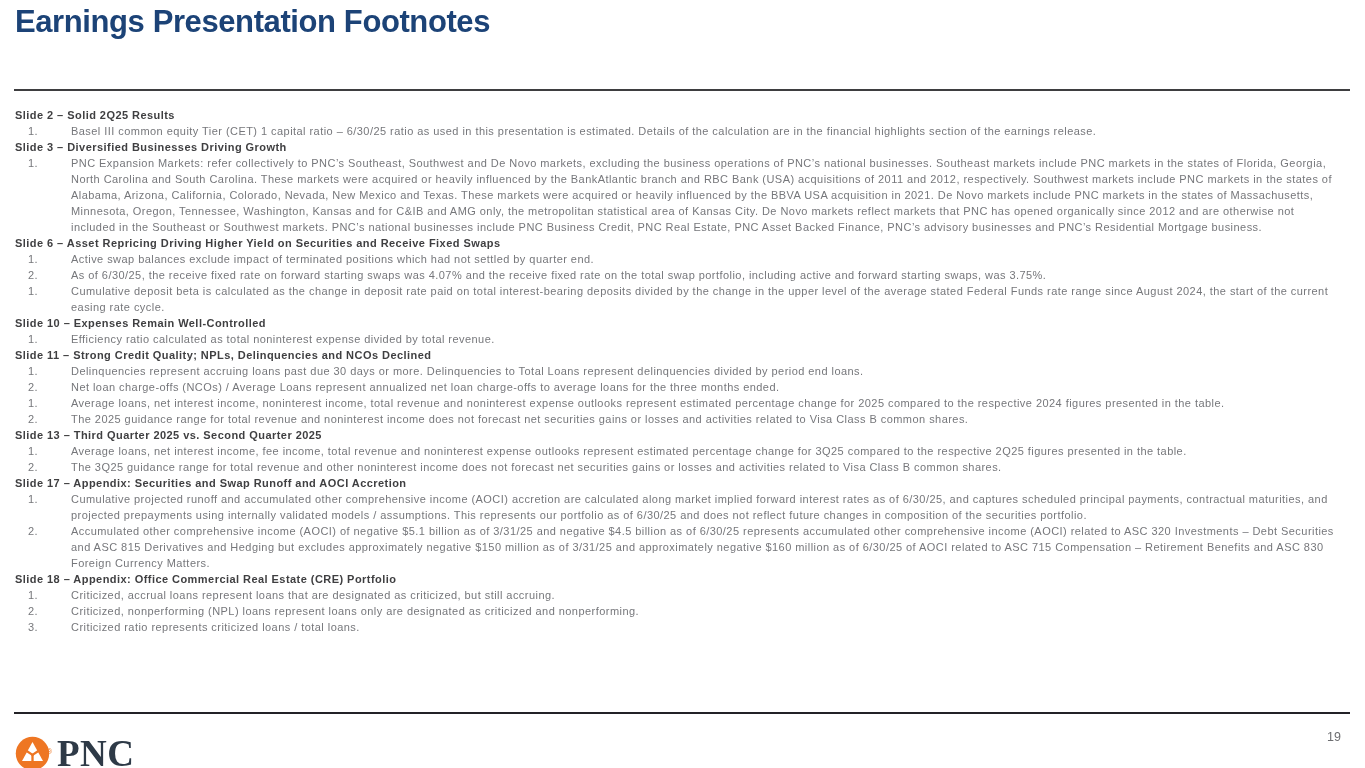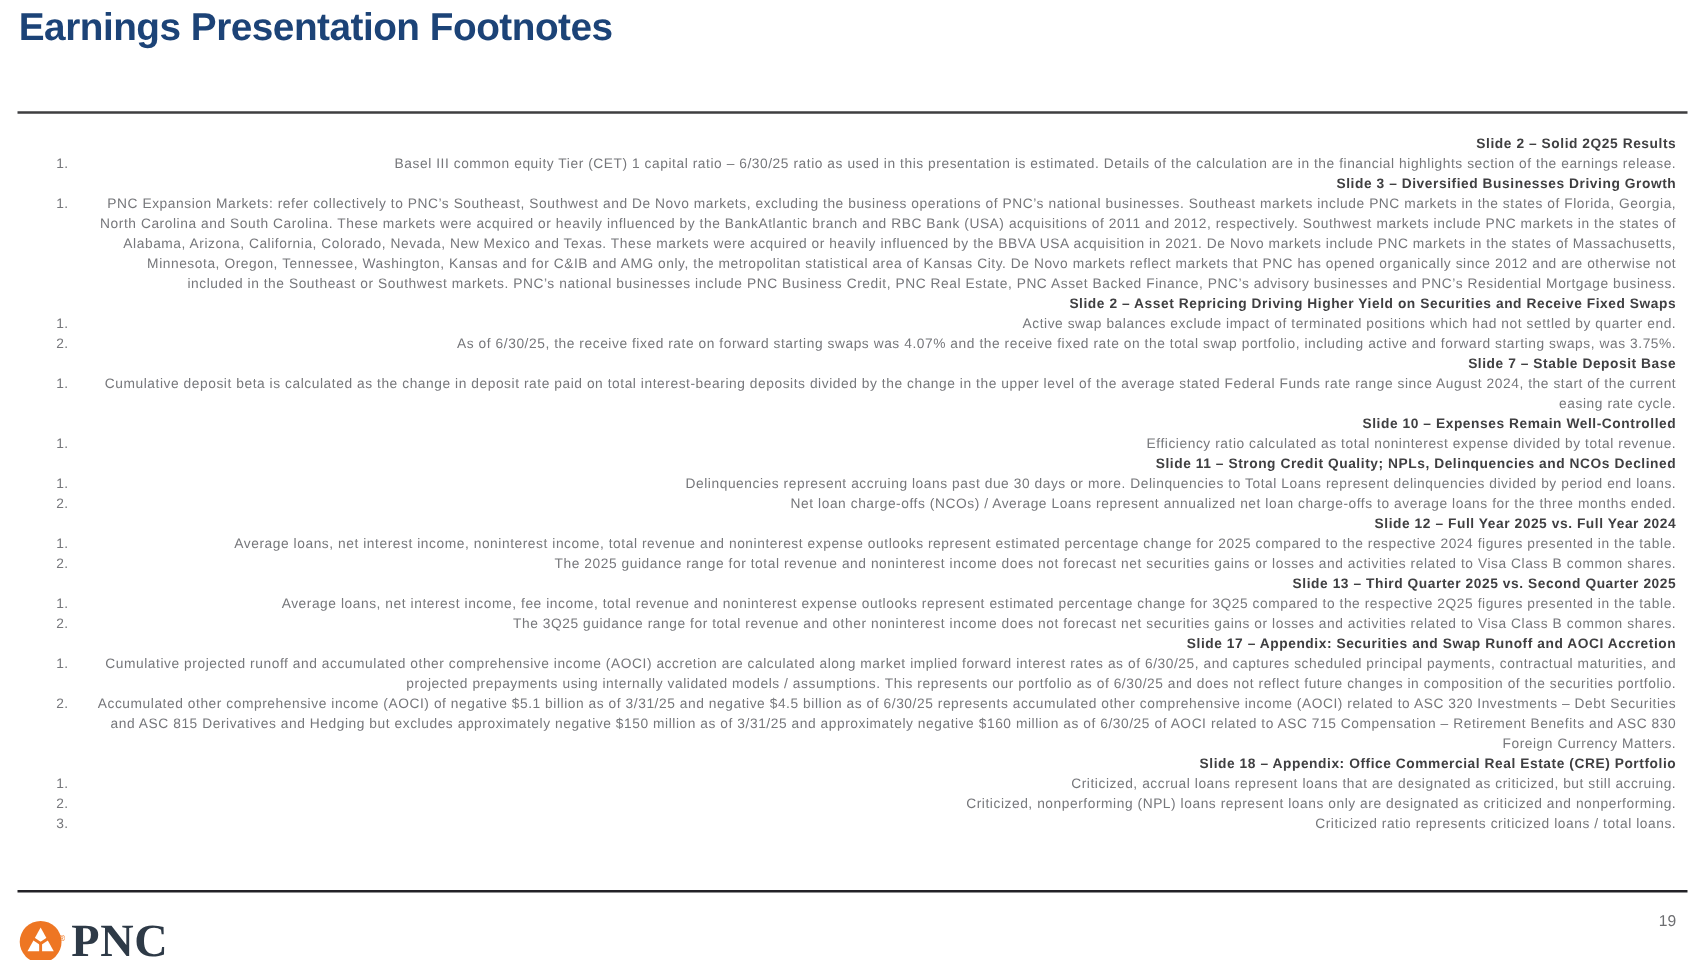--- a/index.html
+++ b/index.html
@@ -1,17 +1,17 @@
 <!DOCTYPE html>
 <html><head>
 <meta charset="utf-8">
 <style>
   html, body { margin:0; padding:0; background:#ffffff; }
   body { width:1365px; height:768px; font-family:"Liberation Sans", sans-serif; overflow:hidden; }
-  .slide { position:relative; width:1365px; height:568px; background:#ffffff;text-align:right; }
+  .slide { position:relative; width:1365px; height:568px; background:#ffffff; }
 
   .page-title {
     position:absolute; left:15px; top:4px;
     font-size:31px; font-weight:800; letter-spacing:-0.4px;
     color:#1C4377;
   }
   .top-rule {
     position:absolute; left:14px; right:15px; top:89px;
     height:2px; background:#3E3E40;
   }
@@ -69,35 +69,34 @@
     <div class="sec-heading">Slide 3 – Diversified Businesses Driving Growth</div>
     <div>
           <div class="fn-item">
             <span class="fn-num">1.</span>
             <span class="fn-text">PNC Expansion Markets: refer collectively to PNC’s Southeast, Southwest and De Novo markets, excluding the business operations of PNC’s national businesses. Southeast markets include PNC markets in the states of Florida, Georgia, North Carolina and South Carolina. These markets were acquired or heavily influenced by the BankAtlantic branch and RBC Bank (USA) acquisitions of 2011 and 2012, respectively. Southwest markets include PNC markets in the states of Alabama, Arizona, California, Colorado, Nevada, New Mexico and Texas. These markets were acquired or heavily influenced by the BBVA USA acquisition in 2021. De Novo markets include PNC markets in the states of Massachusetts, Minnesota, Oregon, Tennessee, Washington, Kansas and for C&amp;IB and AMG only, the metropolitan statistical area of Kansas City. De Novo markets reflect markets that PNC has opened organically since 2012 and are otherwise not included in the Southeast or Southwest markets. PNC’s national businesses include PNC Business Credit, PNC Real Estate, PNC Asset Backed Finance, PNC’s advisory businesses and PNC’s Residential Mortgage business.</span>
           </div>
         </div>
   </div>
 
   <div class="fn-section">
-    <div class="sec-heading">Slide 2 – Asset Repricing Driving Higher Yield on Securities and Receive Fixed Swaps</div>
+    <div class="sec-heading">Slide 6 – Asset Repricing Driving Higher Yield on Securities and Receive Fixed Swaps</div>
     <div>
           <div class="fn-item">
             <span class="fn-num">1.</span>
             <span class="fn-text">Active swap balances exclude impact of terminated positions which had not settled by quarter end.</span>
           </div>
           <div class="fn-item">
             <span class="fn-num">2.</span>
             <span class="fn-text">As of 6/30/25, the receive fixed rate on forward starting swaps was 4.07% and the receive fixed rate on the total swap portfolio, including active and forward starting swaps, was 3.75%.</span>
           </div>
         </div>
   </div>
 
   <div class="fn-section">
-    <div class="sec-heading">Slide 7 – Stable Deposit Base</div>
     <div>
           <div class="fn-item">
             <span class="fn-num">1.</span>
             <span class="fn-text">Cumulative deposit beta is calculated as the change in deposit rate paid on total interest-bearing deposits divided by the change in the upper level of the average stated Federal Funds rate range since August 2024, the start of the current easing rate cycle.</span>
           </div>
         </div>
   </div>
 
   <div class="fn-section">
     <div class="sec-heading">Slide 10 – Expenses Remain Well-Controlled</div>
@@ -117,21 +116,20 @@
             <span class="fn-text">Delinquencies represent accruing loans past due 30 days or more. Delinquencies to Total Loans represent delinquencies divided by period end loans.</span>
           </div>
           <div class="fn-item">
             <span class="fn-num">2.</span>
             <span class="fn-text">Net loan charge-offs (NCOs) / Average Loans represent annualized net loan charge-offs to average loans for the three months ended.</span>
           </div>
         </div>
   </div>
 
   <div class="fn-section">
-    <div class="sec-heading">Slide 12 – Full Year 2025 vs. Full Year 2024</div>
     <div>
           <div class="fn-item">
             <span class="fn-num">1.</span>
             <span class="fn-text">Average loans, net interest income, noninterest income, total revenue and noninterest expense outlooks represent estimated percentage change for 2025 compared to the respective 2024 figures presented in the table.</span>
           </div>
           <div class="fn-item">
             <span class="fn-num">2.</span>
             <span class="fn-text">The 2025 guidance range for total revenue and noninterest income does not forecast net securities gains or losses and activities related to Visa Class B common shares.</span>
           </div>
         </div>

